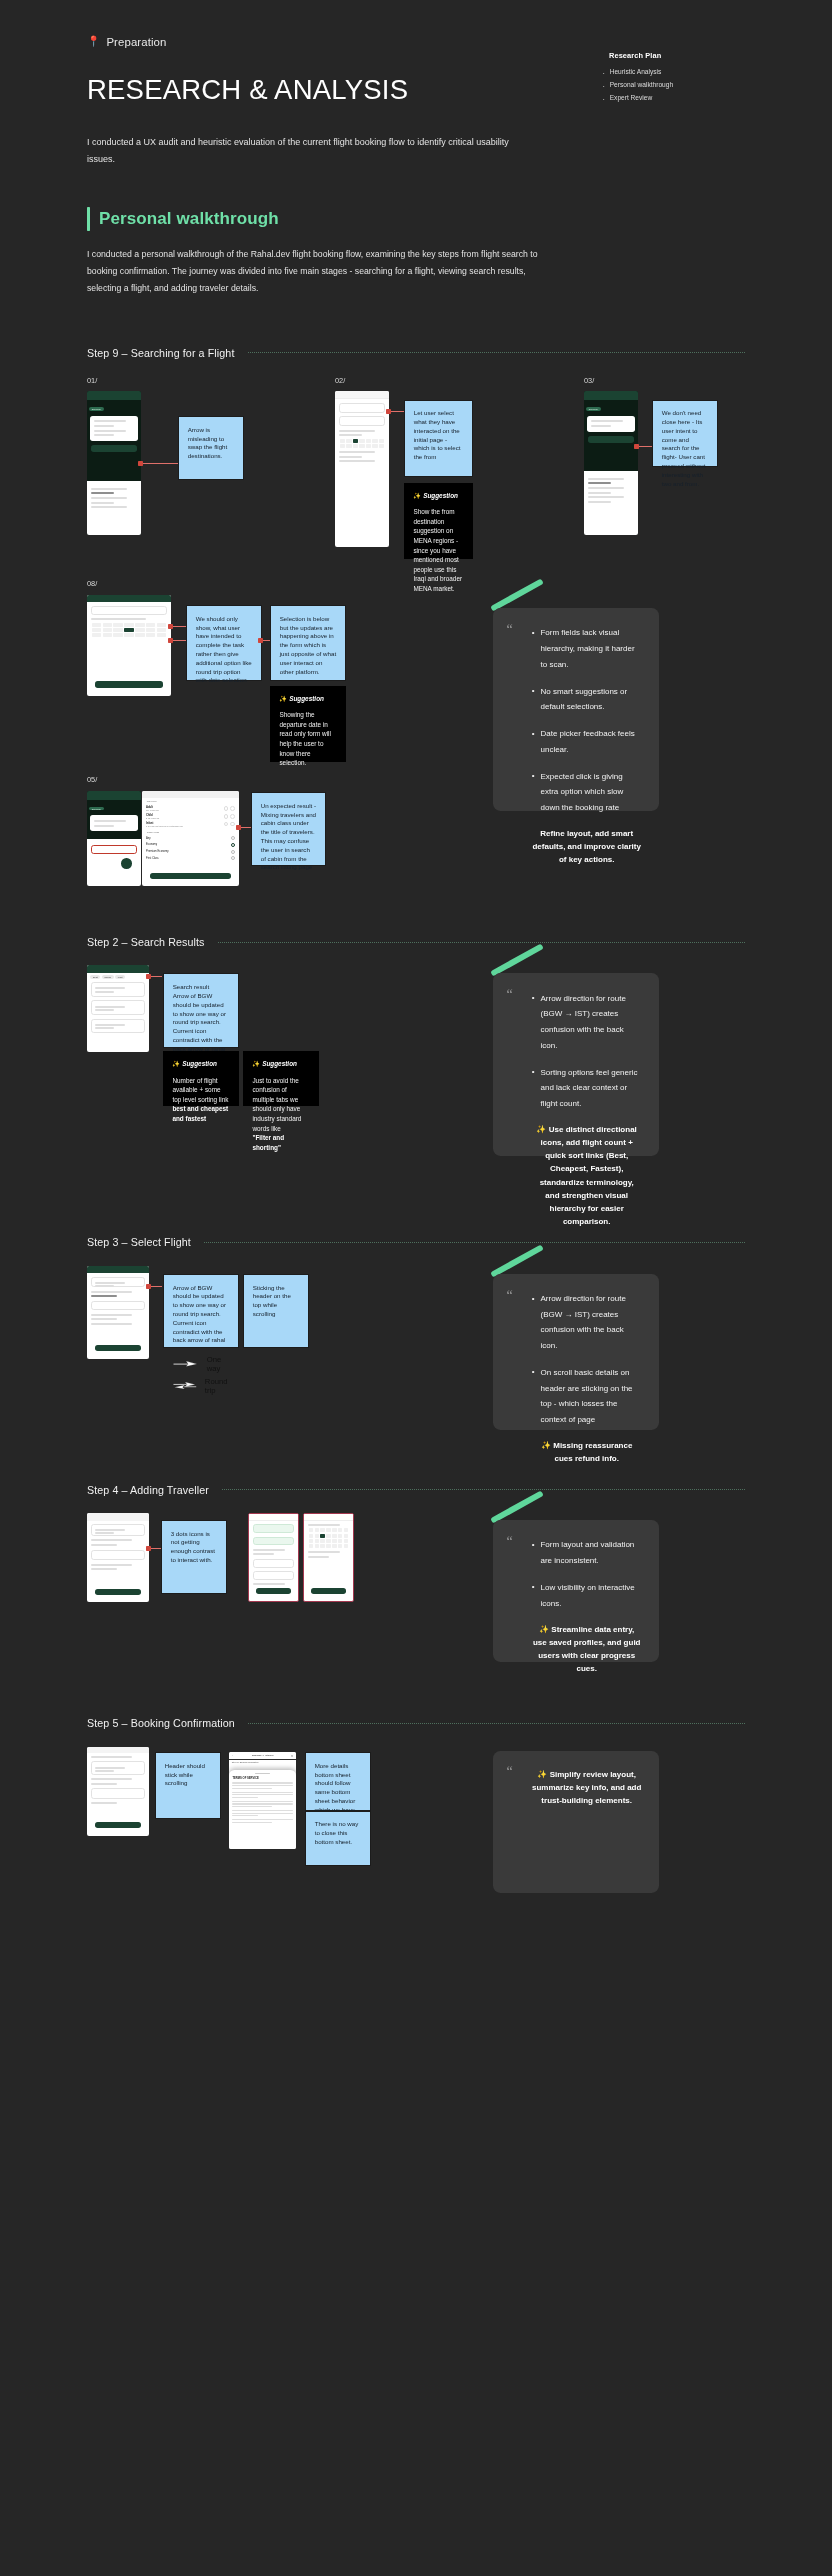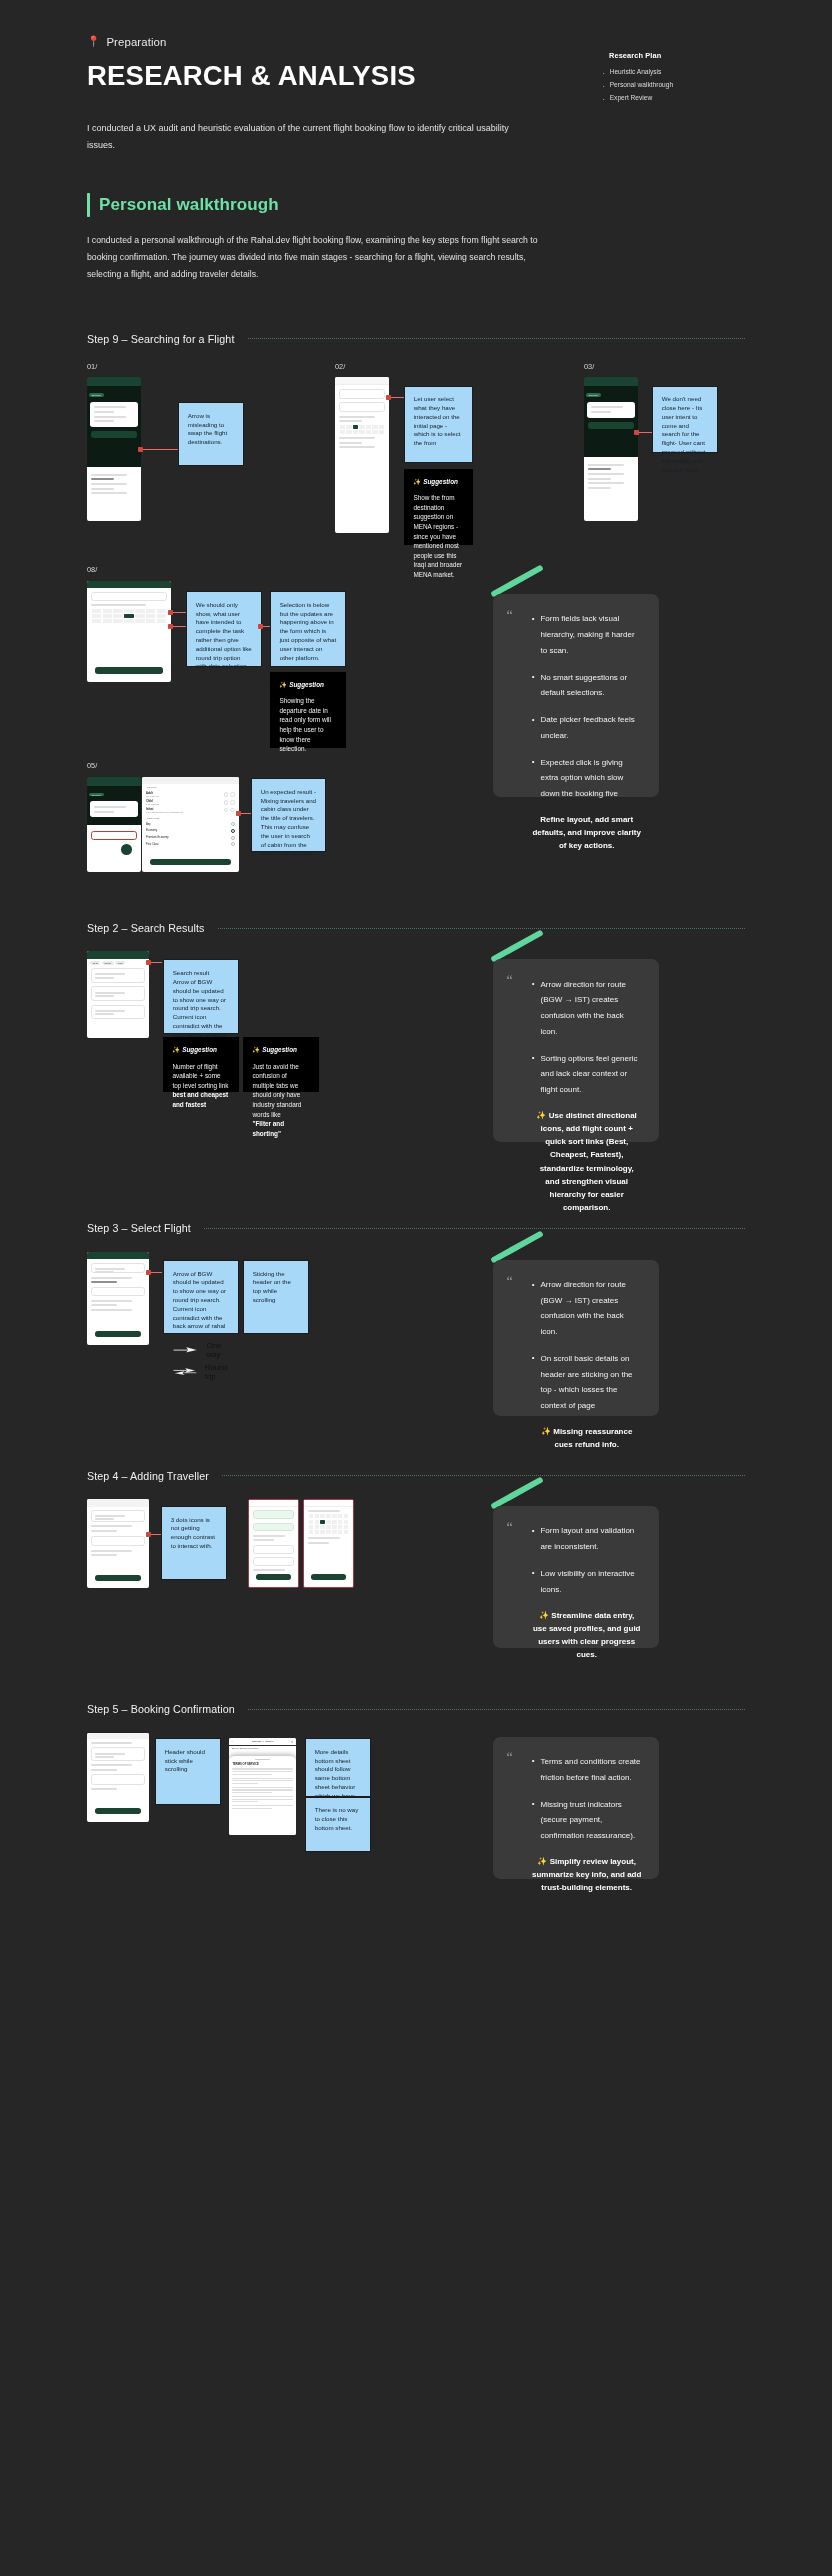--- a/index.html
+++ b/index.html
@@ -10,21 +10,21 @@
     -webkit-font-smoothing: antialiased;
   }
   body { width: 832px; height: 2576px; position: relative; overflow: hidden; }
 
   .page { width: 832px; height: 2576px; position: relative; padding: 0 87px; }
 
   
   .hdr { padding-top: 35px; position: relative; }
   .eyebrow { font-size: 11.4px; color: #e8e8e8; letter-spacing: 0.1px; display: flex; align-items: center; gap: 6px; }
   .pin { font-size: 10.7px; }
-  .title { font-size: 27.5px; font-weight: 700; letter-spacing: 0.2px; color: #fff; margin-top: 14px; line-height: 1.05; }
+  .title { font-size: 27.5px; font-weight: 400; letter-spacing: 0.2px; color: #fff; margin-top: 28px; line-height: 1.05; }
   .intro { font-size: 9px; line-height: 1.85; color: #e3e3e3; margin-top: 29px; max-width: 436px; }
 
   .plan { position: absolute; right: 0; top: 51px; width: 144px; }
   .plan-title { font-size: 7.4px; font-weight: 700; color: #fff; letter-spacing: 0.1px; padding-left: 8px; }
   .plan ul { list-style: none; margin-top: 6px; }
   .plan li { font-size: 6.6px; color: #dcdcdc; line-height: 1.95; padding-left: 8.7px; position: relative; }
   .plan li:before { content: "·"; position: absolute; left: 1.3px; top: -0.7px; color: #b9b9b9; font-size: 8.7px; }
 
   
   .sec-accent { margin-top: 40px; display: flex; align-items: stretch; gap: 8.7px; }
@@ -324,21 +324,21 @@
       <p>Un expected result - Mixing travelers and cabin class under the title of travelers. This may confuse the user in search of cabin from the search listing page</p>
     </div>
 
     <div class="swoosh" style="left:401px;top:216px"></div>
     <div class="obs" style="left:406px;top:232px;width:166px;height:203px">
       <div class="mark">“</div>
       <ul>
         <li>Form fields lack visual hierarchy, making it harder to scan.</li>
         <li>No smart suggestions or default selections.</li>
         <li>Date picker feedback feels unclear.</li>
-        <li>Expected click is giving extra option which slow down the booking five</li>
+        <li>Expected click is giving extra option which slow down the booking rate</li>
       </ul>
       <div class="cta">Refine layout, add smart defaults, and improve clarity of key actions.</div>
     </div>
   </div>
 
   <div class="steprow">
     <div class="step-t">Step 2 – Search Results</div>
     <div class="dots"></div>
   </div>
 
@@ -597,22 +597,18 @@
 
     <div class="sticky" style="left:218px;top:5.4px;width:66px;height:59px">
       <p>More details bottom sheet should follow same bottom sheet behavior which we have all other places,</p>
     </div>
     <div class="sticky" style="left:218px;top:64px;width:66px;height:55px">
       <p>There is no way to close this bottom sheet.</p>
     </div>
 
     <div class="obs" style="left:406px;top:4px;width:166px;height:142px">
       <div class="mark">“</div>
-      <ul>
-        <li>Terms and conditions create friction before final action.</li>
-        <li>Missing trust indicators (secure payment, confirmation reassurance).</li>
-      </ul>
       <div class="cta"><b>✨</b> <span>Simplify review layout, summarize key info, and add trust-building elements.</span></div>
     </div>
   </div>
 
 </div>
 
 
 </body></html>

